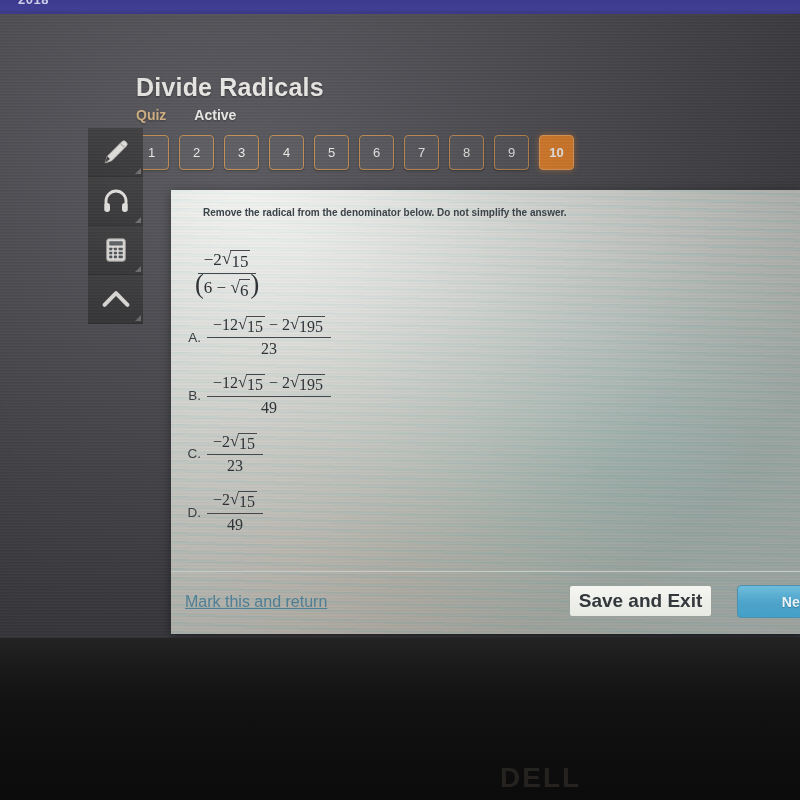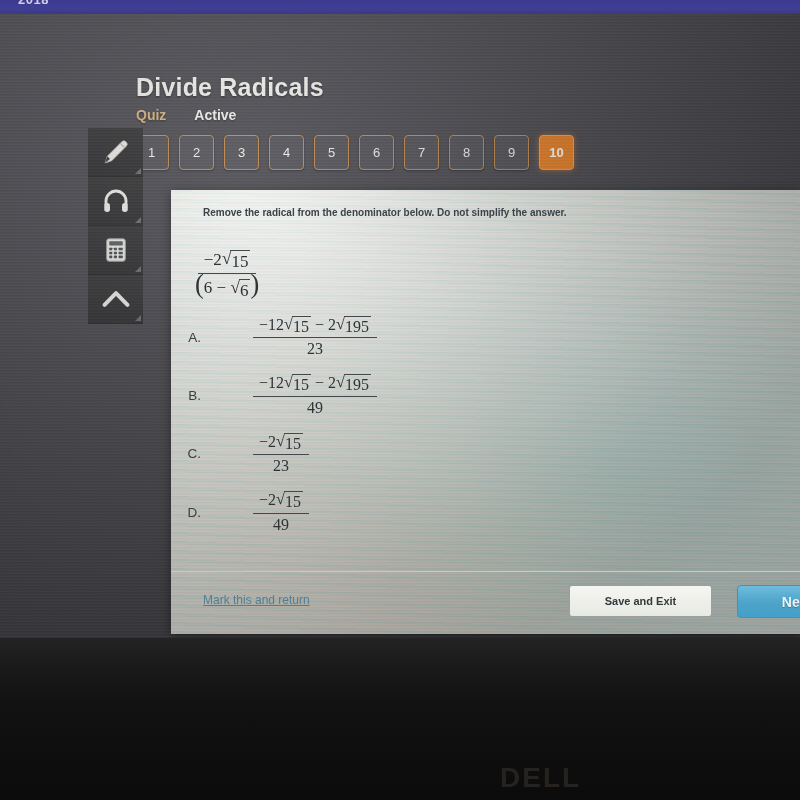--- a/index.html
+++ b/index.html
@@ -264,48 +264,48 @@
     margin-bottom: 16px;
   }
   .choice-letter {
     width: 26px;
     text-align: right;
     font-size: 13.5px;
     color: #3b4045;
     font-family: "Liberation Sans", sans-serif;
     flex: none;
   }
-  .choice-body { font-size: 16px; margin-left: 46px; }
+  .choice-body { font-size: 16px; }
 
   
   .card-footer {
     position: absolute;
     left: 0; right: 0; bottom: 0;
     height: 62px;
     border-top: 1px solid #c8ccc6;
   }
   .mark-link {
     position: absolute;
-    left: 32px; top: 21px;
-    font-size: 12px;
+    left: 14px; top: 21px;
+    font-size: 16px;
     color: #4f7f94;
     text-decoration: underline;
   }
   .btn-save {
     position: absolute;
     left: 398px; top: 13px;
     width: 141px;
     height: 30px;
     border: 1px solid #9aa09c;
     border-radius: 3px;
     background: linear-gradient(180deg, #f5f6f2 0%, #e7e9e3 100%);
     display: flex;
     align-items: center;
     justify-content: center;
-    font-size: 11px;
+    font-size: 19px;
     font-weight: bold;
     color: #33383c;
   }
   .btn-next {
     position: absolute;
     left: 566px; top: 13px;
     width: 118px;
     height: 31px;
     border: 1px solid #4b8eae;
     border-radius: 4px;

